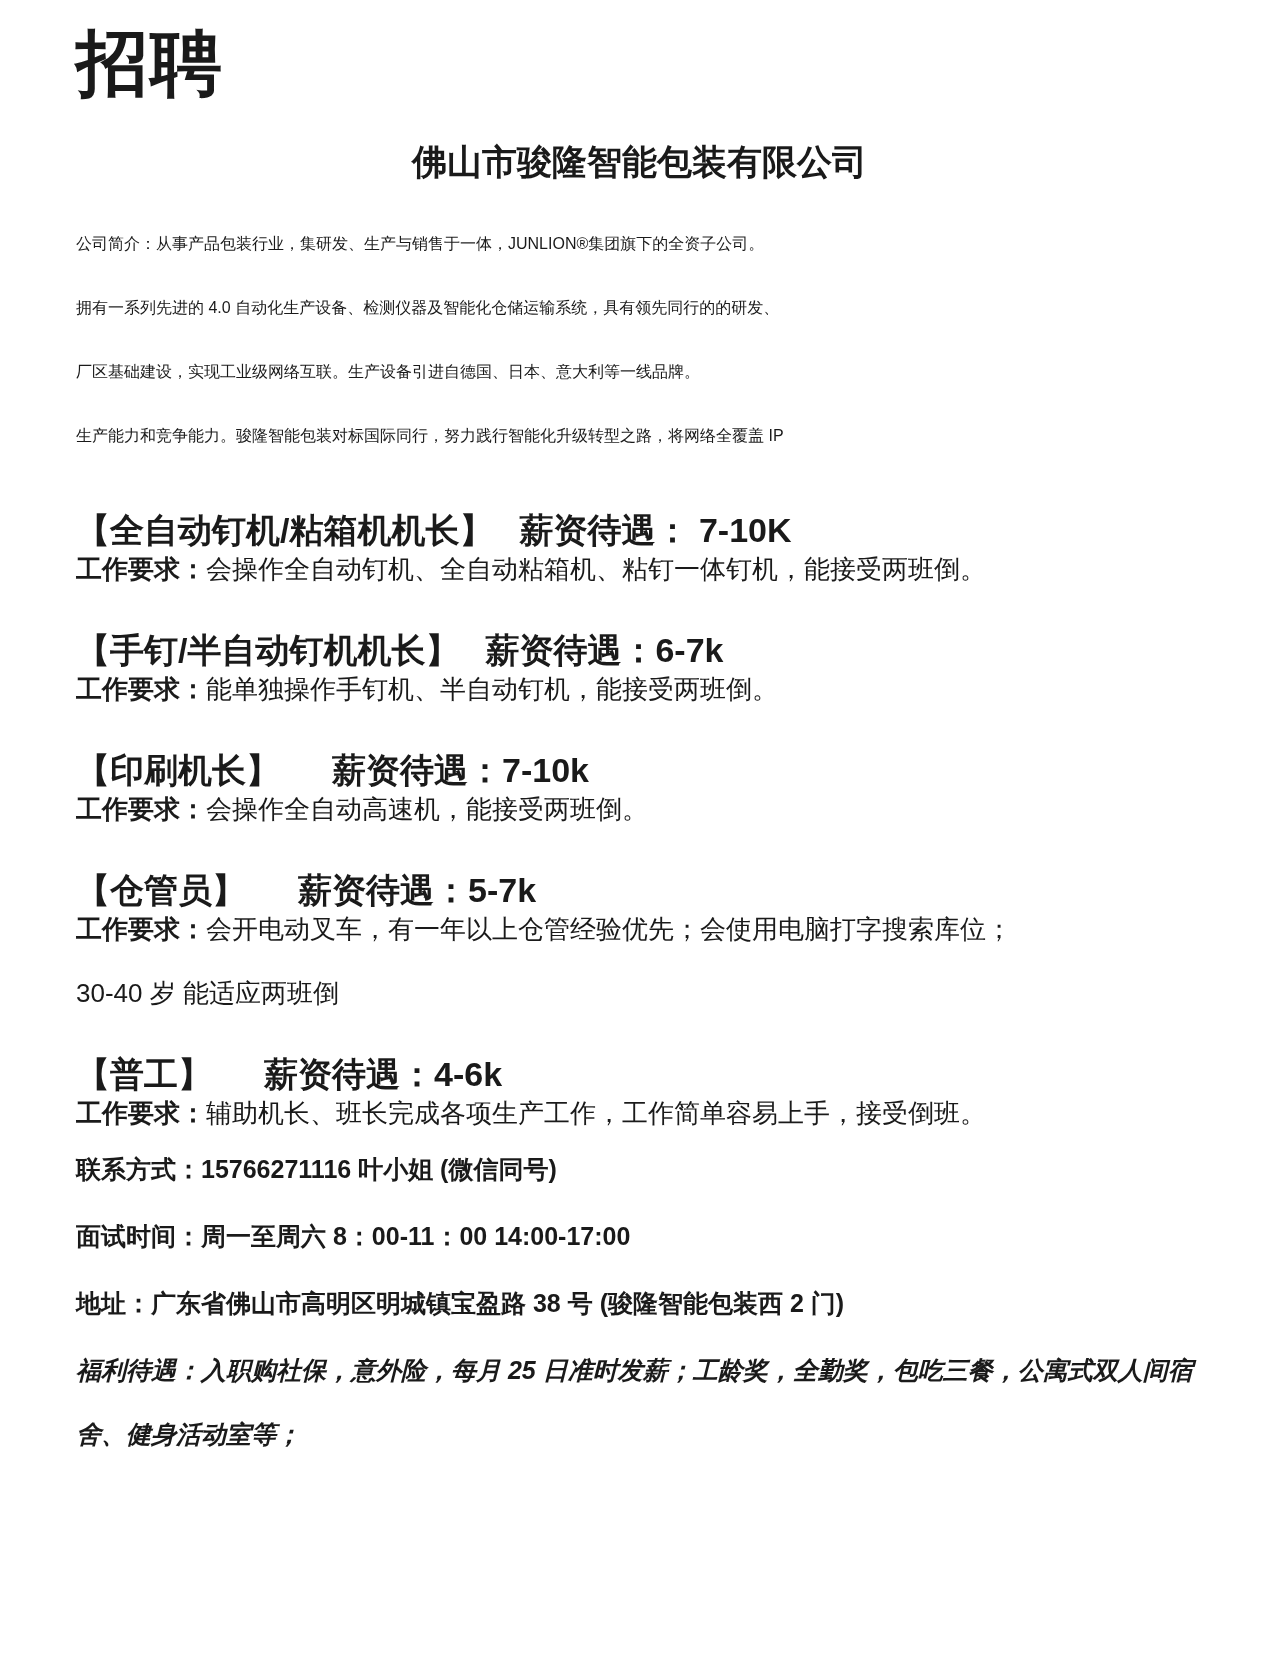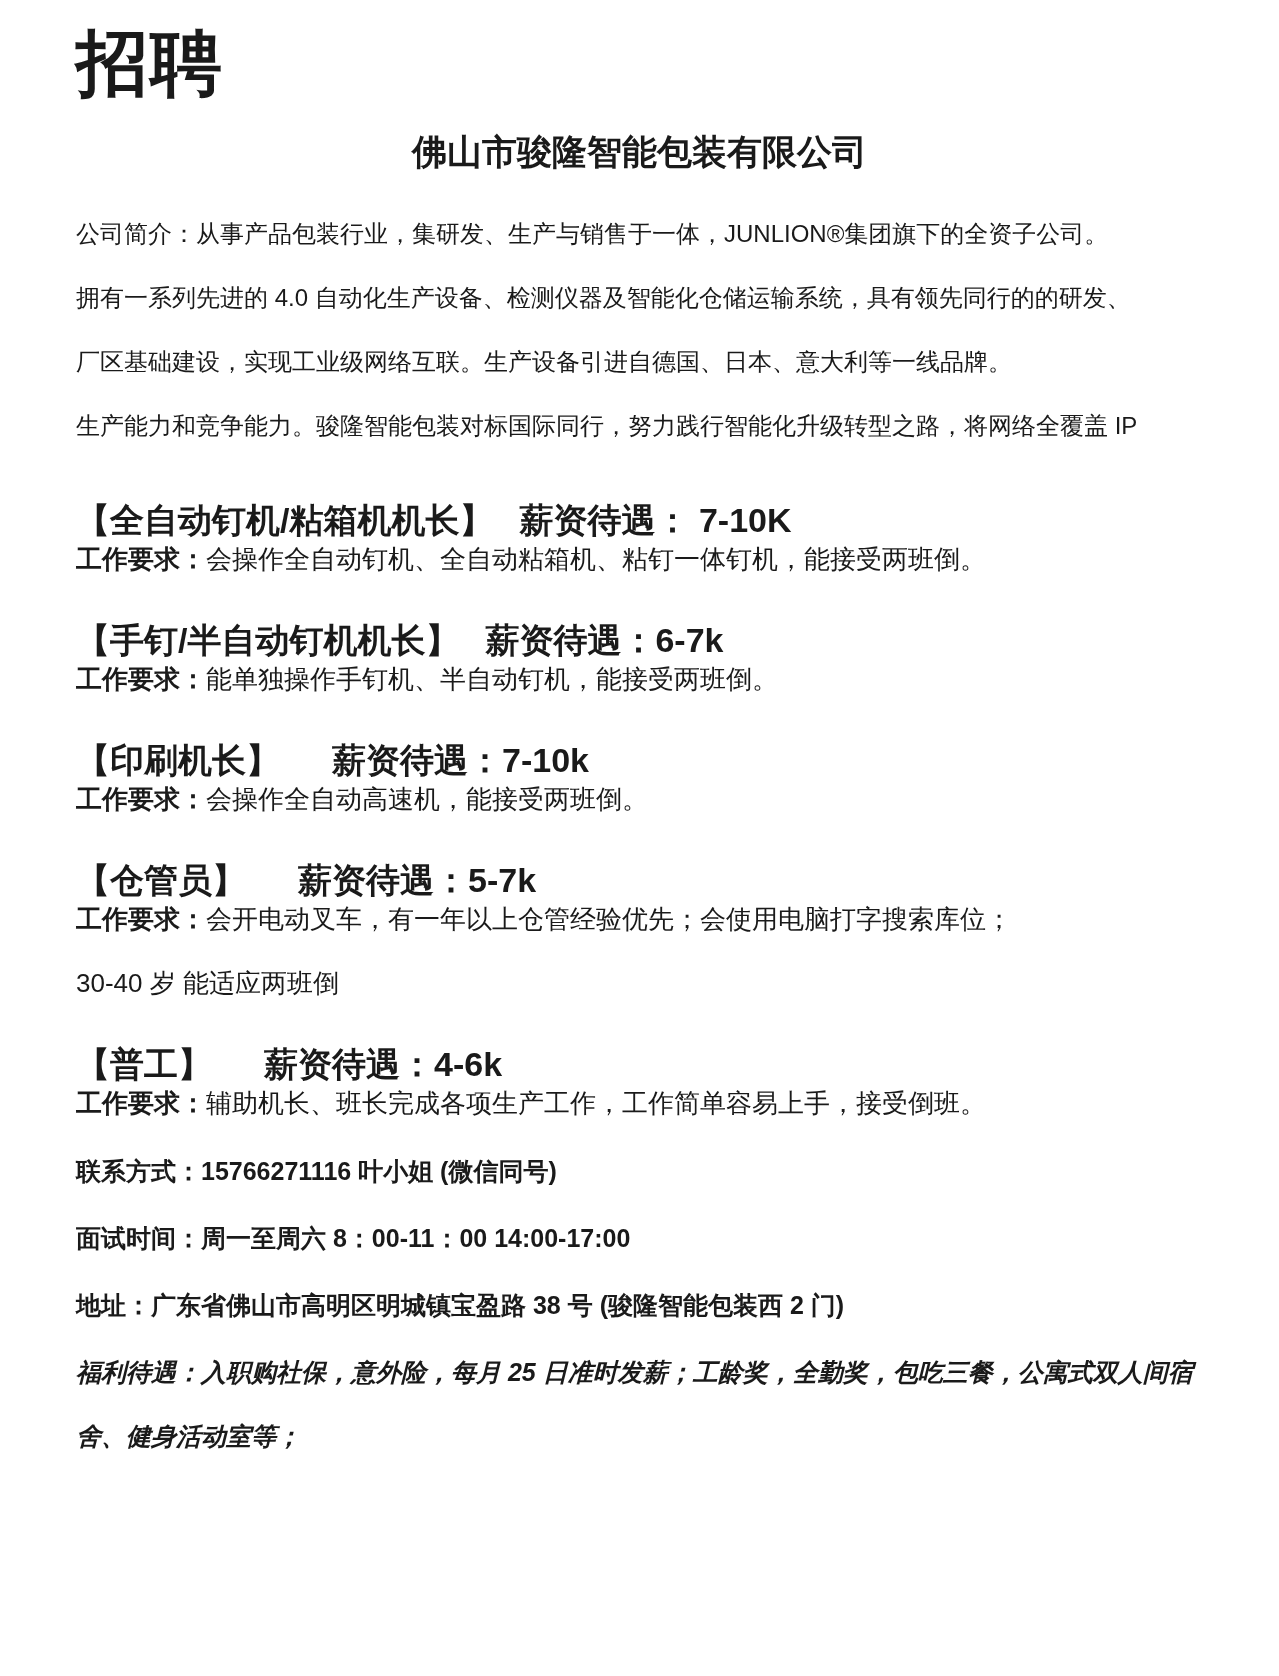--- a/index.html
+++ b/index.html
@@ -23,25 +23,25 @@
     font-size: 72px;
     font-weight: bold;
     line-height: 1.15;
     margin-top: 22px;
     letter-spacing: 2px;
   }
   .company-name {
     text-align: center;
     font-size: 35px;
     font-weight: bold;
-    margin-top: 24px;
+    margin-top: 34px;
   }
   .intro {
     margin-top: 26px;
-    font-size: 24px;
+    font-size: 16px;
   }
   .intro-line {
     height: 64px;
     line-height: 64px;
     white-space: nowrap;
   }
   .job-heading {
     font-size: 34px;
     font-weight: bold;
     line-height: 44px;
@@ -63,21 +63,21 @@
   }
   .job-section { margin-top: 42px; }
   .job-section.first { margin-top: 40px; }
   .footer-line {
     font-size: 25px;
     font-weight: bold;
     line-height: 34px;
     margin-top: 33px;
     white-space: nowrap;
   }
-  .footer-line.contact { margin-top: 34px; }
+  .footer-line.contact { margin-top: 22px; }
   .footer-line.benefits {
     white-space: normal;
     line-height: 64px;
     margin-top: 18px;
     font-style: italic;
   }
 </style>
 </head>
 <body>
 

